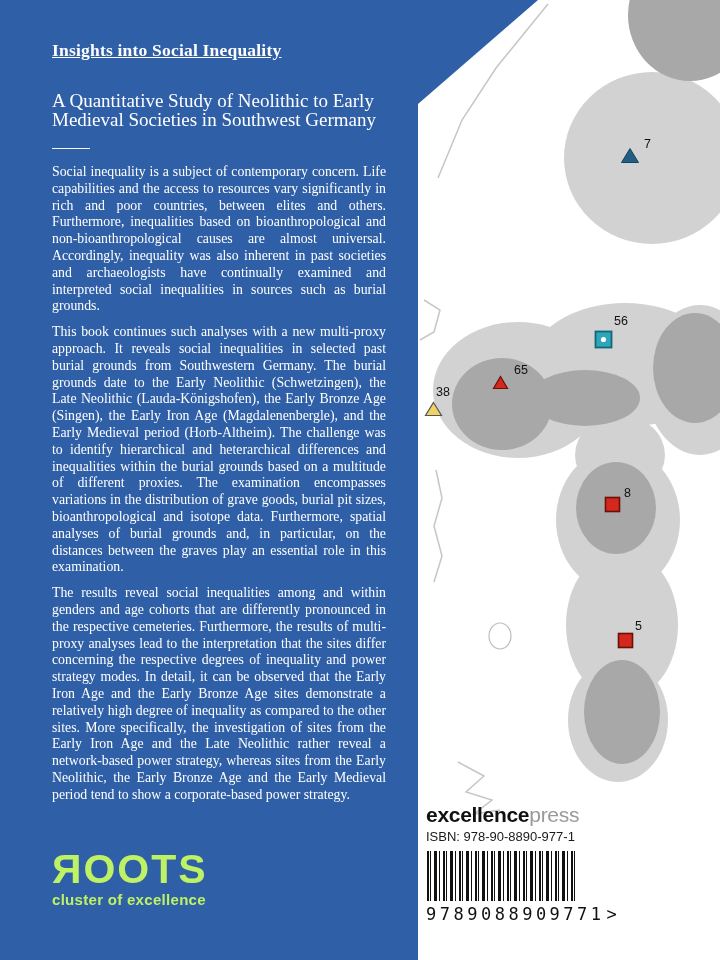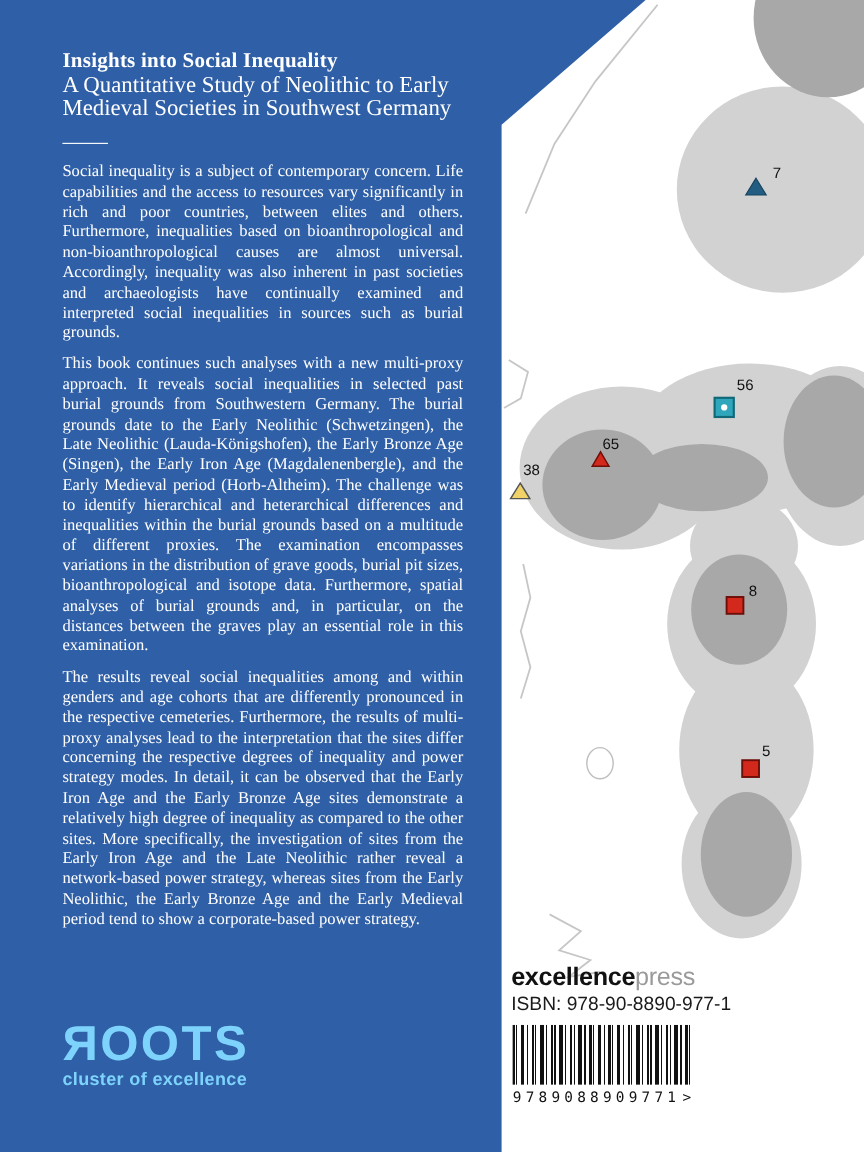--- a/index.html
+++ b/index.html
@@ -6,65 +6,65 @@
   .page{
     position:relative;width:720px;height:960px;margin:0 auto;
     background:#2f5fa6;overflow:hidden;
     font-family:"Liberation Serif", serif;
   }
   
   .text-col{
     position:absolute;left:52px;top:40px;width:334px;color:#ffffff;z-index:3;
   }
   .title{
-    font-size:17.5px;font-weight:bold;margin:0 0 2px 0;letter-spacing:.2px;
+    font-size:17.5px;font-weight:bold;margin:0 0 31px 0;letter-spacing:.2px;text-decoration:underline;
   }
   .subtitle{
     font-size:19px;line-height:18.5px;margin:0 0 19px 0;font-weight:normal;
   }
   .divider{
     width:38px;height:1px;background:#ffffff;opacity:.95;margin:0 0 15px 0;
   }
   .body-par{
     font-size:13.8px;line-height:16.8px;text-align:justify;margin:0 0 9px 0;
   }
   
   .roots{
-    position:absolute;left:52px;top:848px;color:#7dd3fc;z-index:3;
+    position:absolute;left:52px;top:848px;color:#bef264;z-index:3;
     font-family:"Liberation Sans", sans-serif;
   }
   .roots-word{font-size:41px;font-weight:bold;letter-spacing:2px;line-height:42px;}
   .roots-tag{font-size:15px;font-weight:bold;letter-spacing:.3px;margin-top:1px;}
   
   .map-svg{position:absolute;left:400px;top:0;z-index:1;}
   .marker{position:absolute;z-index:2;width:20px;height:18px;}
   .marker svg{display:block;}
   .mlbl{
     position:absolute;font-family:"Liberation Sans", sans-serif;
     font-size:12.5px;color:#111;white-space:nowrap;
   }
   
   .pub{
     position:absolute;left:426px;top:804px;z-index:2;width:190px;
     font-family:"Liberation Sans", sans-serif;color:#111;
   }
   .pub-logo{font-size:21px;letter-spacing:-.3px;line-height:22px;}
   .pub-logo .b{font-weight:bold;color:#111;}
   .pub-logo .l{font-weight:normal;color:#9a9a9a;}
-  .pub-isbn{font-size:16px;margin-top:3px;color:#1a1a1a;}
+  .pub-isbn{font-size:13px;margin-top:3px;color:#1a1a1a;}
   .barcode{
     margin-top:6px;width:148px;height:50px;background:
       repeating-linear-gradient(90deg,
         #111 0 2px,#fff 2px 3px,#111 3px 4px,#fff 4px 7px,
         #111 7px 10px,#fff 10px 12px,#111 12px 13px,#fff 13px 16px);
     border:1px solid #fff;
   }
   .bar-num{
     width:150px;margin-top:2px;font-family:"DejaVu Sans Mono", monospace;
-    font-size:12px;display:flex;align-items:center;justify-content:flex-end;
+    font-size:17px;display:flex;align-items:center;
   }
   .bar-digits{letter-spacing:3.5px;}
   .bar-suffix{margin-left:2px;}
 </style>
 </head>
 <body>
 
 <div class="page">
 
   <svg class="map-svg" width="320" height="960" viewBox="0 0 320 960">
@@ -115,21 +115,21 @@
       <rect x="1.5" y="1.5" width="16" height="16" stroke="#116878" stroke-width="1.8" fill="#2fa6bc"></rect>
       <circle cx="9.5" cy="9.5" r="2.6" fill="#ffffff"></circle>
     </svg>
     <span class="mlbl" style="left:20px;top:-16px">56</span>
   </div>
 
   <div class="marker" style="left:492px;top:375px">
     <svg width="17" height="15">
       <polygon points="8.5,1.5 15.5,13.5 1.5,13.5" stroke="#6e0e08" stroke-width="1.2" fill="#d3291d"></polygon>
     </svg>
-    <span class="mlbl" style="left:10px;top:-12px">65</span>
+    <span class="mlbl" style="left:22px;top:-12px">65</span>
   </div>
 
   <div class="marker" style="left:424px;top:401px">
     <svg width="19" height="16">
       <polygon points="9.5,1.5 17.5,14.5 1.5,14.5" stroke="#555555" stroke-width="1.2" fill="#f0d268"></polygon>
     </svg>
     <span class="mlbl" style="left:12px;top:-16px">38</span>
   </div>
 
   <div class="marker" style="left:604px;top:496px">

